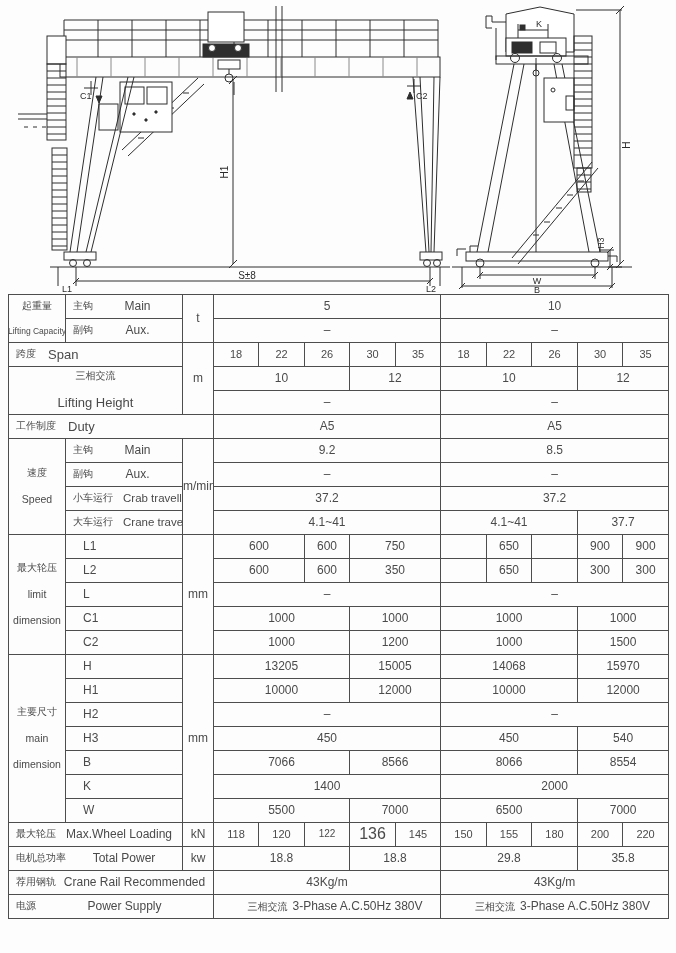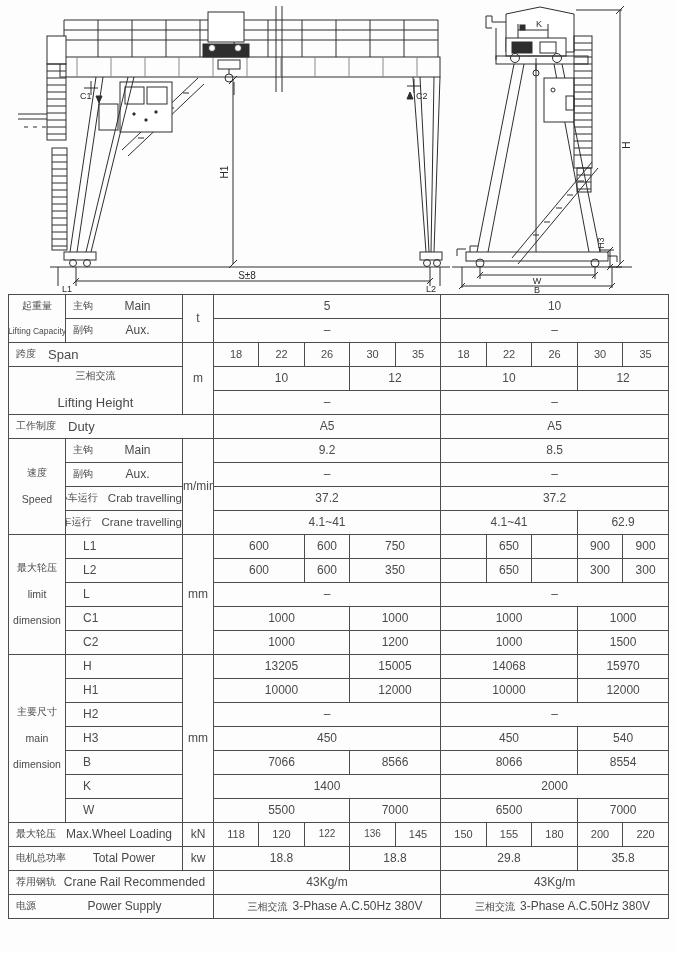--- a/index.html
+++ b/index.html
@@ -4,21 +4,21 @@
 <style>
   html,body{margin:0;padding:0;background:#ffffff;}
   .page{width:676px;height:953px;background:#fdfdfd;font-family:"Liberation Sans",sans-serif;color:#414141;overflow:hidden;}
   .drawing-wrap{width:676px;height:294px;}
   svg text{font-family:"Liberation Sans",sans-serif;fill:#2b2b2b;}
   .title{padding:4px 0 2px 5px;font-size:17px;font-weight:bold;color:#151515;letter-spacing:.3px;}
   .title .en{font-weight:600;}
   table.spec{border-collapse:collapse;table-layout:fixed;width:660px;margin-left:8px;}
   table.spec td{border:1px solid #4d4d4d;height:23px;padding:0;text-align:center;vertical-align:middle;
     font-size:12px;color:#4a4a4a;line-height:1.05;overflow:hidden;white-space:nowrap;}
-  .pair{display:flex;align-items:center;padding-left:7px;justify-content:flex-end;}
+  .pair{display:flex;align-items:center;padding-left:7px;}
   .pair .zh{font-size:10px;text-align:left;}
   .pair .en{flex:1;text-align:center;font-size:12px;}
   .pair.left .en{text-align:left;padding-left:10px;}
   .stack{display:flex;flex-direction:column;justify-content:center;align-items:center;gap:15px;}
   .stack .zh{font-size:10px;}
   .stack .en{font-size:10.5px;}
   td.unit{font-size:11px;}
   td.unit-small{font-size:9px;}
   .supply .zh{font-size:10px;margin-right:5px;margin-left:16px;}
   .supply .en{font-size:12px;}
@@ -296,21 +296,21 @@
       </tr>
       <tr>
         <td>
             <div class="pair left">
               <span class="zh">大车运行</span>
               <span class="en" style="font-size:11.5px">Crane travelling</span>
             </div>
           </td>
         <td colspan="5">4.1~41</td>
         <td colspan="3">4.1~41</td>
-        <td colspan="2">62.9</td>
+        <td colspan="2">37.7</td>
       </tr>
 
       <tr>
         <td rowspan="5">
             <div class="stack">
               <span class="zh">最大轮压</span>
               <span class="en">limit</span>
               <span class="en">dimension</span>
             </div>
           </td>
@@ -461,21 +461,21 @@
         <td colspan="2">
             <div class="pair">
               <span class="zh">最大轮压</span>
               <span class="en">Max.Wheel Loading</span>
             </div>
           </td>
         <td class="unit">kN</td>
         <td style="font-size:11px">118</td>
         <td style="font-size:11px">120</td>
         <td style="font-size:10px">122</td>
-        <td style="font-size:10px">136</td>
+        <td style="font-size:16px">136</td>
         <td style="font-size:11px">145</td>
         <td style="font-size:11px">150</td>
         <td style="font-size:11px">155</td>
         <td style="font-size:11px">180</td>
         <td style="font-size:11px">200</td>
         <td style="font-size:11px">220</td>
       </tr>
 
       <tr>
         <td colspan="2">

